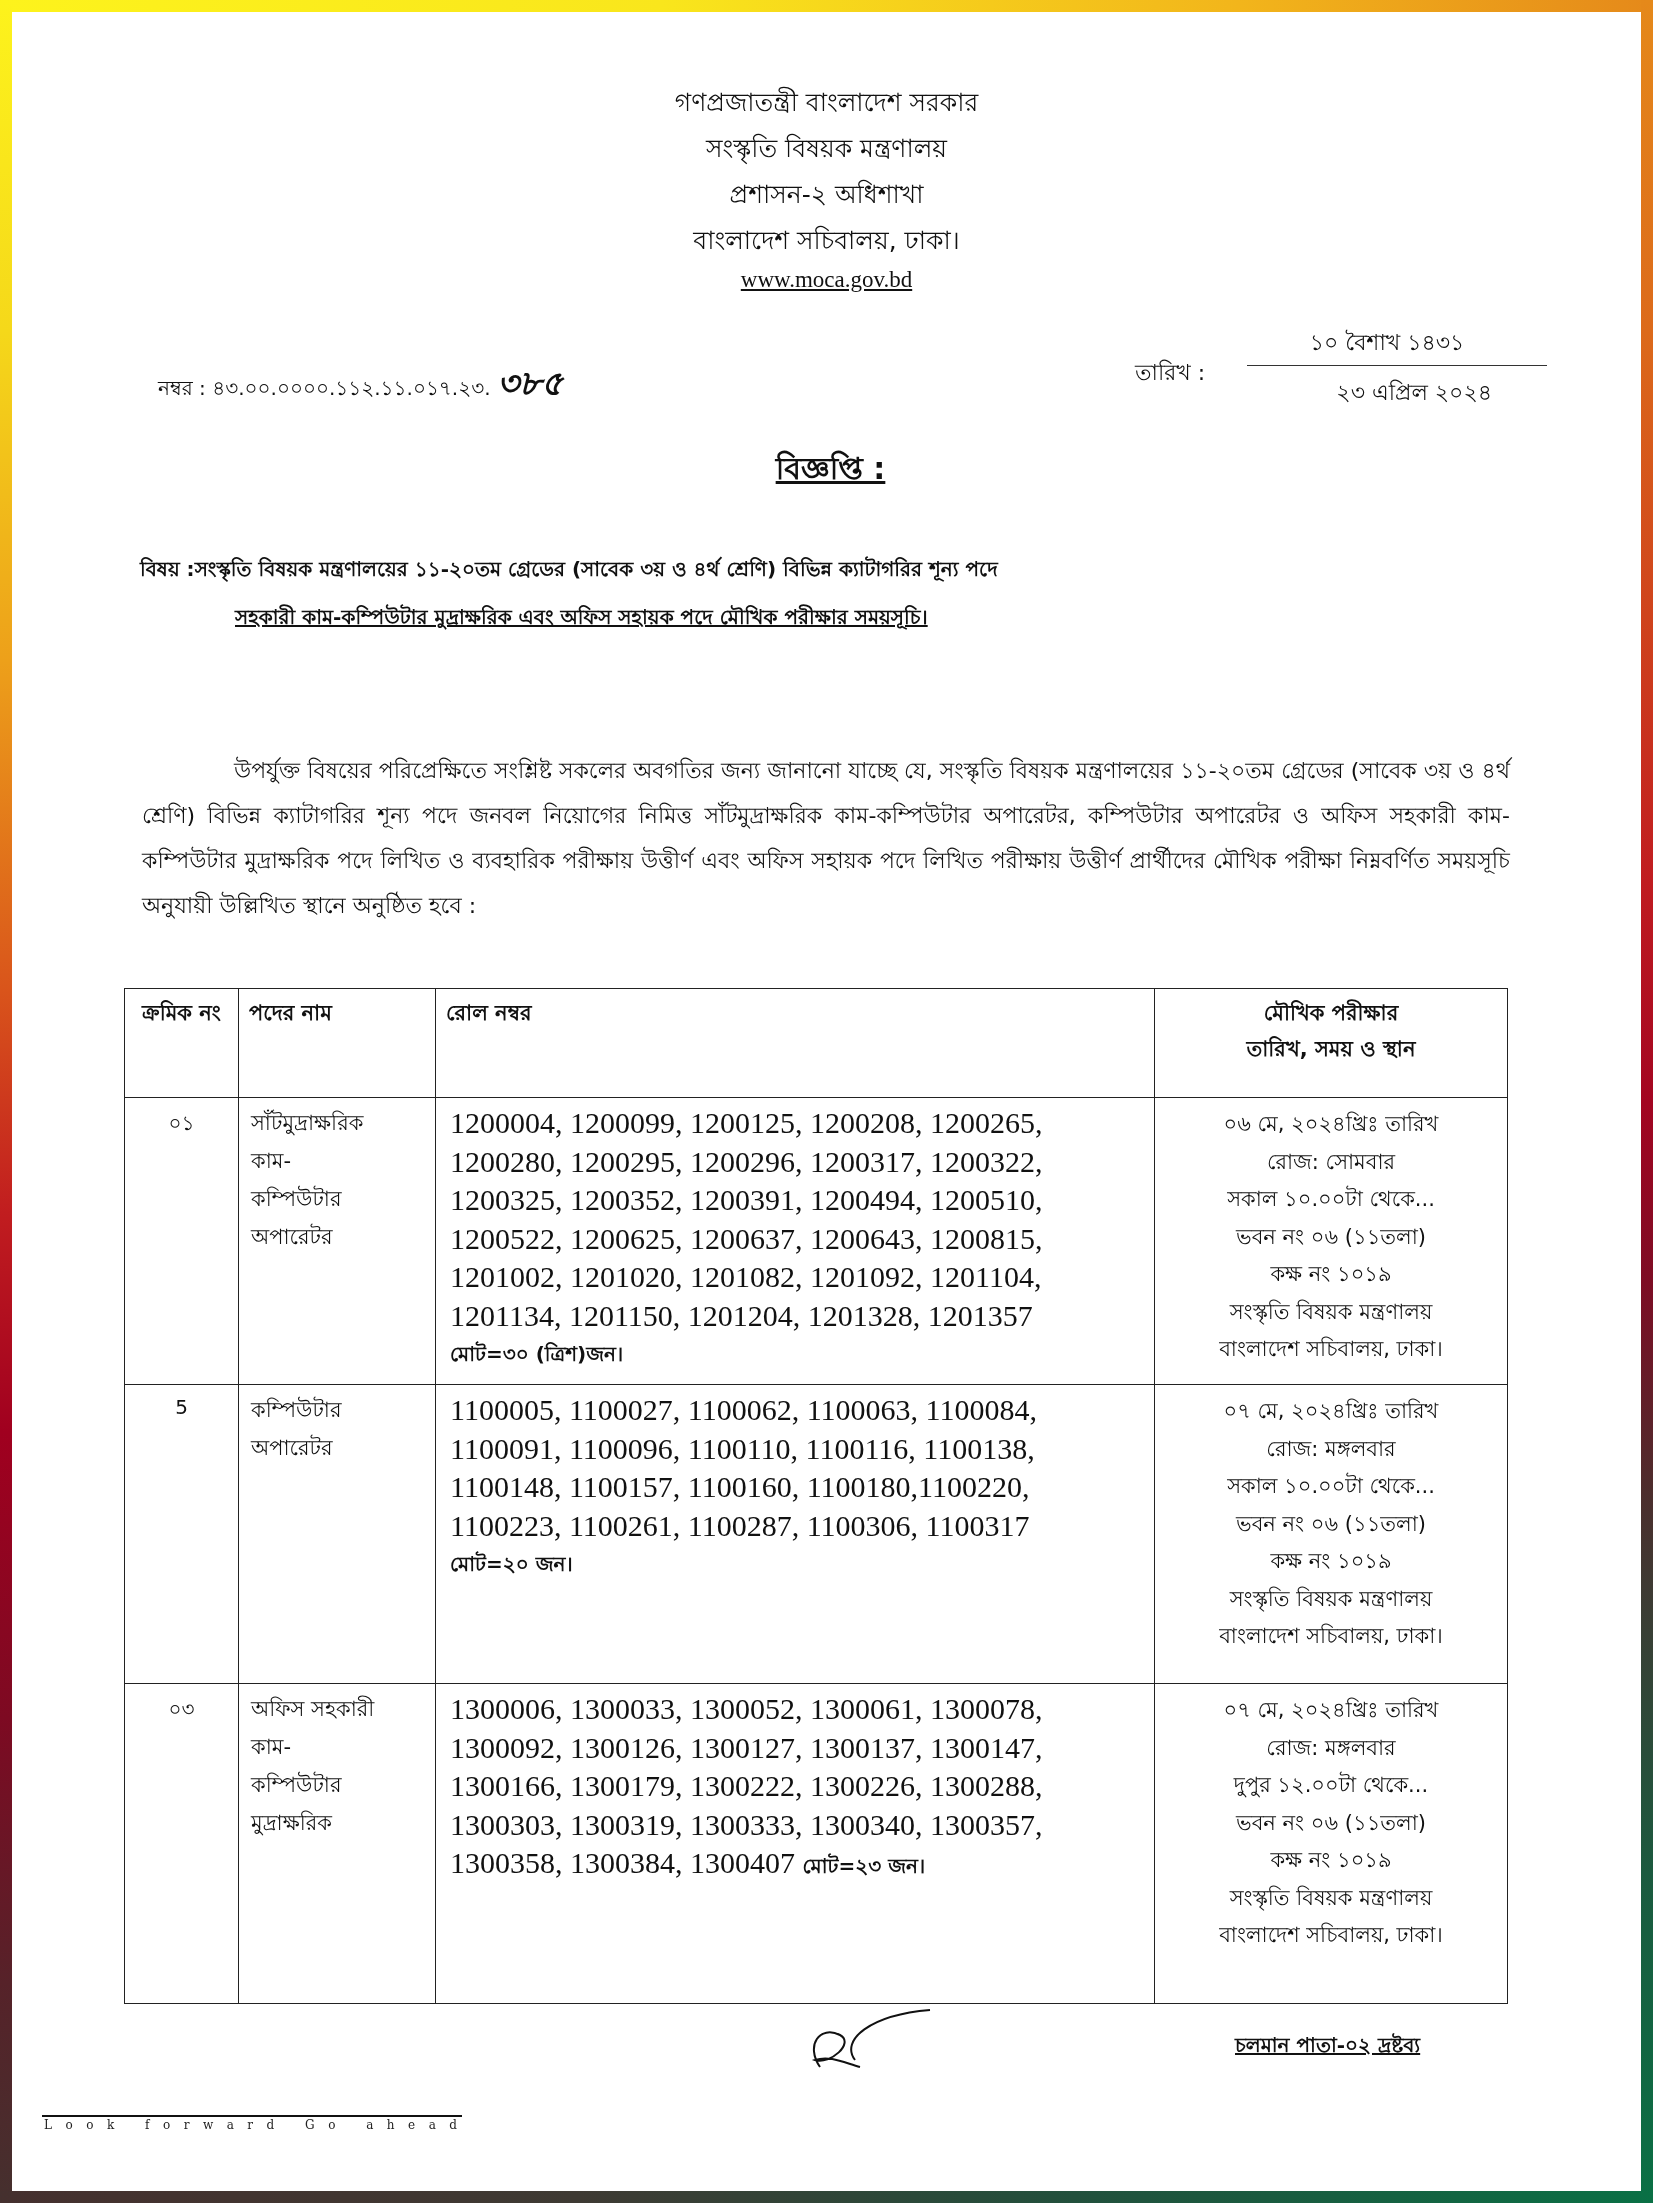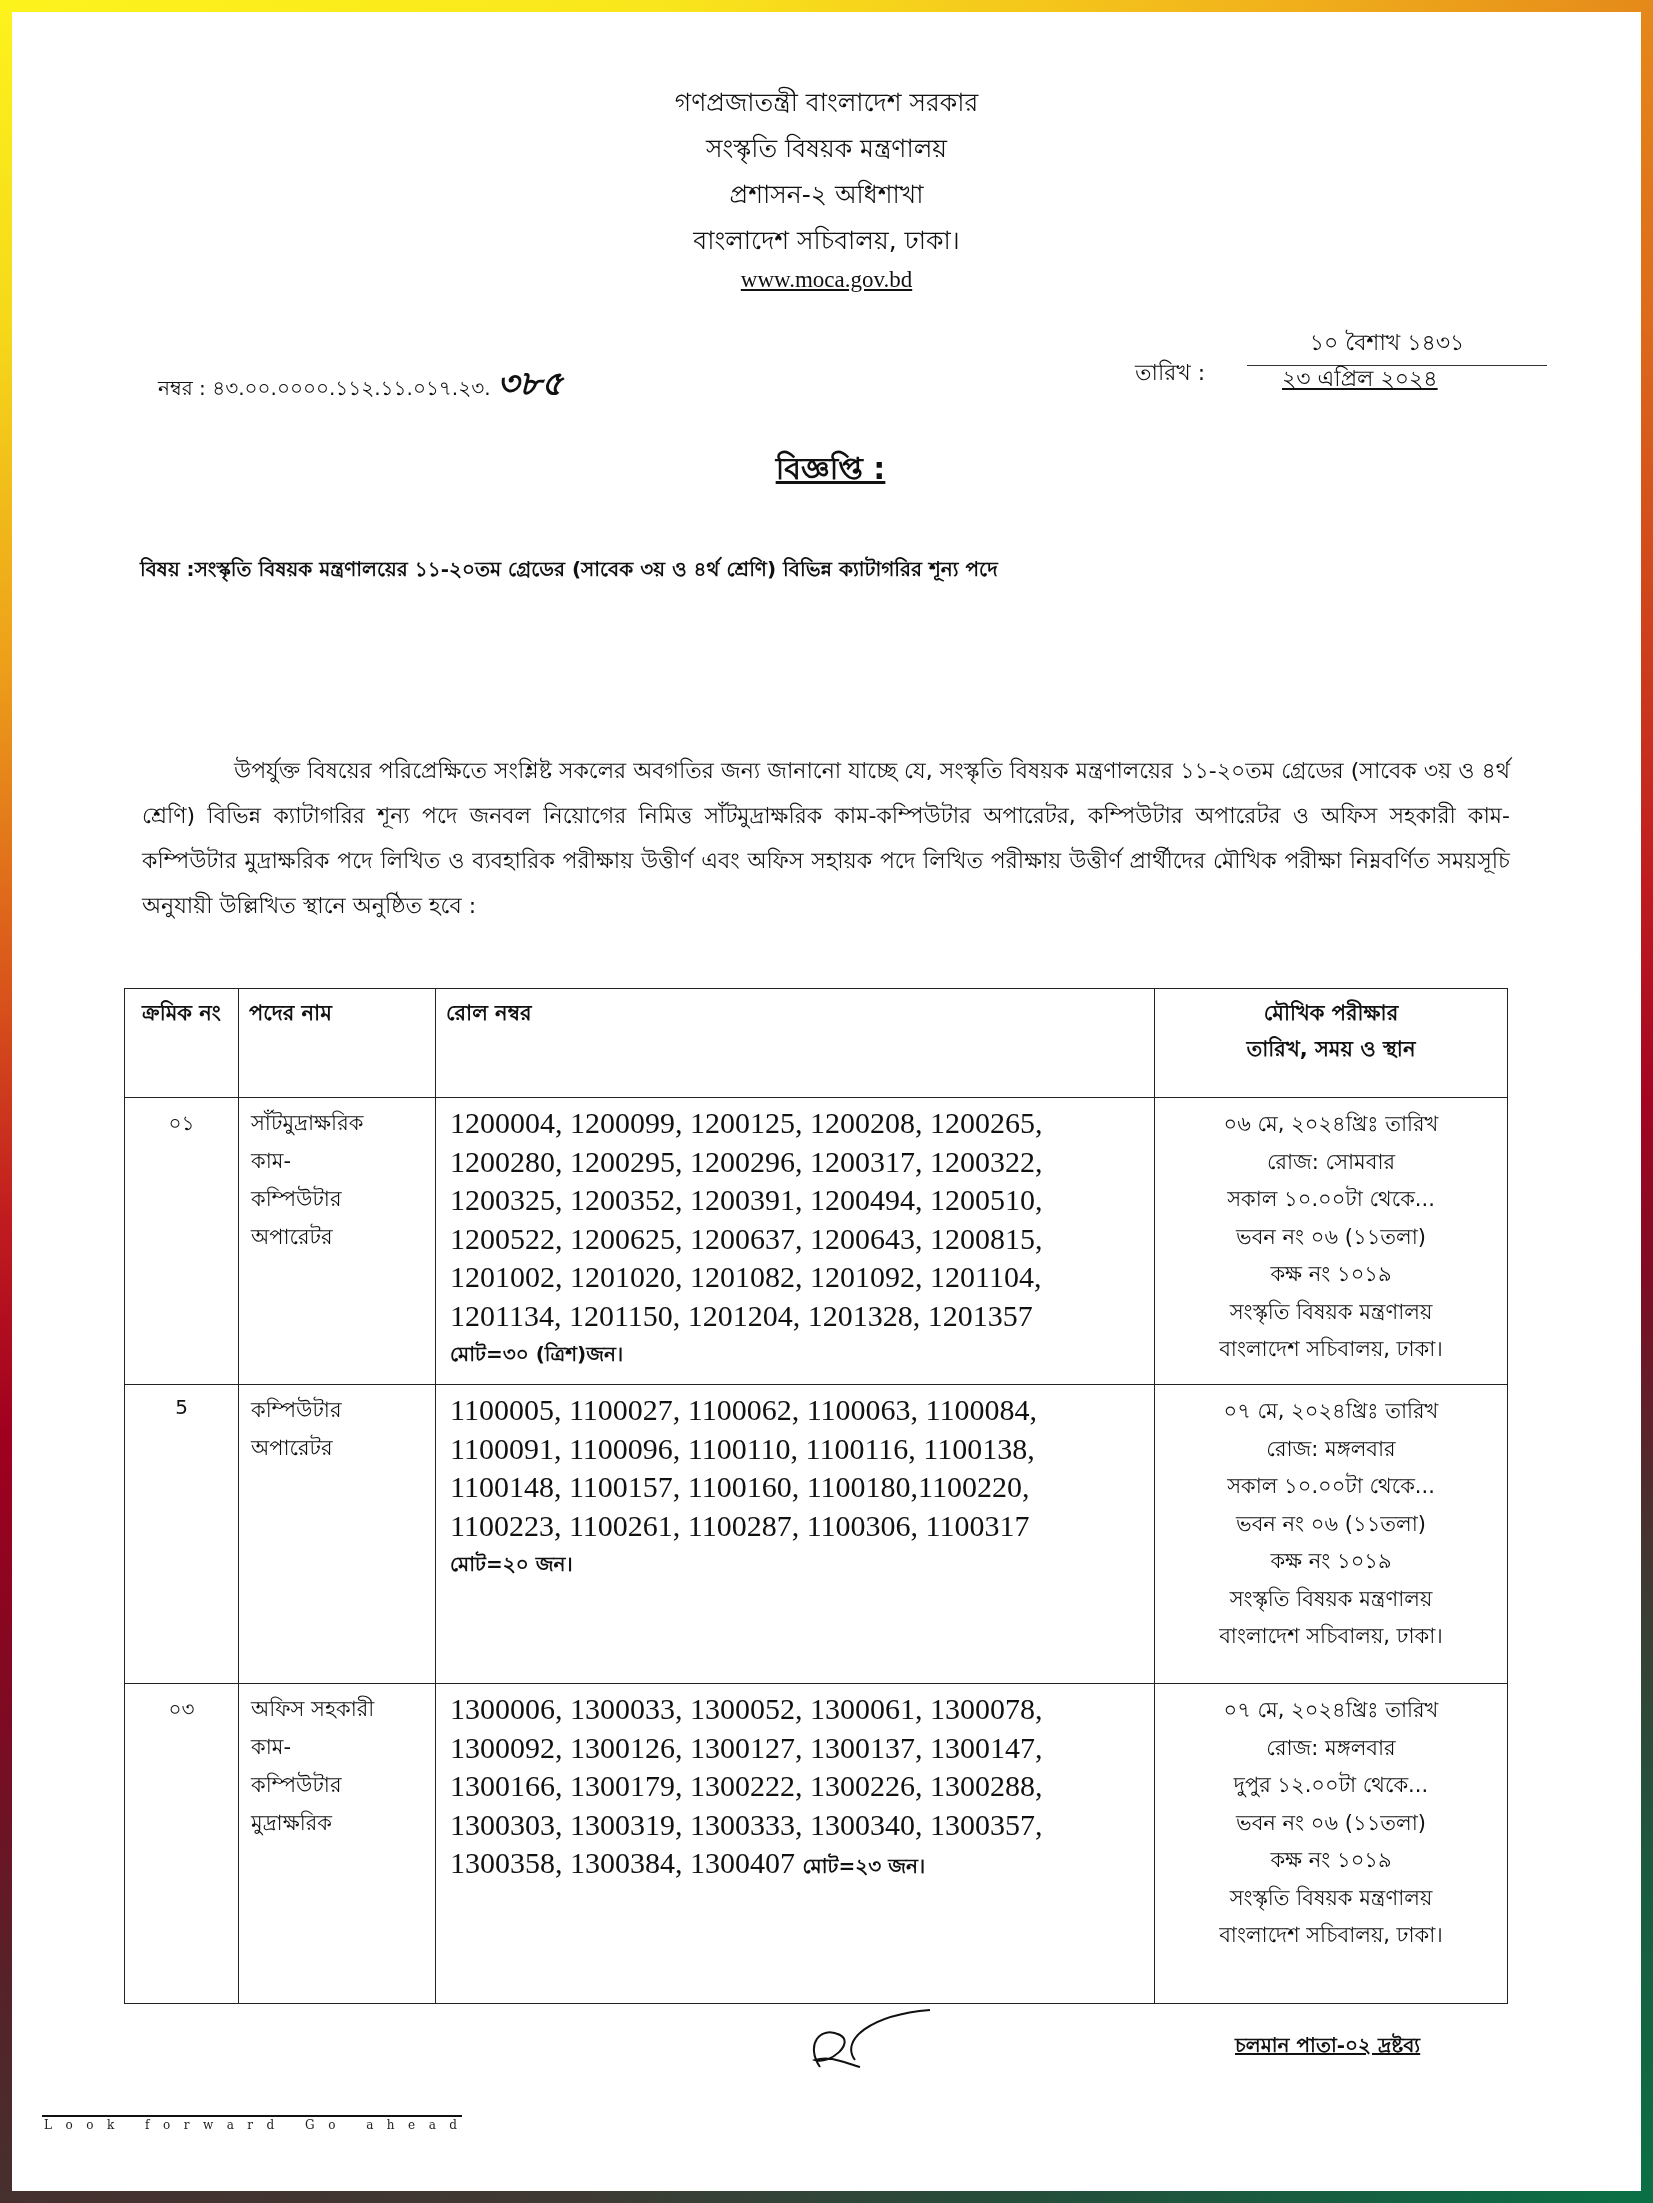--- a/index.html
+++ b/index.html
@@ -24,21 +24,21 @@
     font-family: "DejaVu Sans", sans-serif; font-size: 25px; line-height: 46px; }
   .header .url { font-family: "Liberation Serif", serif; font-size: 23px; text-decoration: underline; line-height: 32px; }
 
   .memo { position: absolute; left: 158px; top: 357px; font-size: 20px; }
   .memo .hand { font-family: "DejaVu Serif", serif; font-style: italic; font-size: 34px; font-weight: bold; }
 
   .date-block { position: absolute; left: 1127px; top: 325px; width: 400px; font-size: 22px; }
   .date-label { position: absolute; left: 8px; top: 30px; }
   .date-top { position: absolute; left: 155px; top: 0; width: 210px; text-align: center; }
   .date-line { position: absolute; left: 120px; top: 40px; width: 300px; border-top: 1.5px solid #333; }
-  .date-bottom { position: absolute; left: 155px; top: 36px; width: 210px; text-align: left; text-decoration: underline; }
+  .date-bottom { position: absolute; left: 155px; top: 50px; width: 210px; text-align: right; }
 
   .notice-title { position: absolute; left: 8px; right: 0; top: 445px; text-align: center;
     font-size: 30px; font-weight: bold; }
   .notice-title span { text-decoration: underline; }
 
   .subject { position: absolute; left: 140px; top: 545px; width: 1370px; font-size: 20px; font-weight: bold; line-height: 48px; }
   .subject .t1 { display:block; }
   .subject .t2, .subject .t3 { display:block; padding-left: 95px; }
   .subject .t3 { text-decoration: underline; }
 
@@ -102,20 +102,21 @@
   <div class="date-line"></div>
   <span class="date-bottom">২৩ এপ্রিল ২০২৪</span>
 </div>
 
 <div class="notice-title">
   <span>বিজ্ঞপ্তি :</span>
 </div>
 
 <div class="subject">
   <span class="t1"><span>বিষয় :</span><span>সংস্কৃতি বিষয়ক মন্ত্রণালয়ের  ১১-২০তম গ্রেডের (সাবেক ৩য় ও ৪র্থ শ্রেণি) বিভিন্ন ক্যাটাগরির শূন্য পদে</span></span>
+  <span class="t3">সহকারী কাম-কম্পিউটার মুদ্রাক্ষরিক এবং অফিস সহায়ক পদে মৌখিক পরীক্ষার সময়সূচি।</span>
 </div>
 
 <div class="body-para">উপর্যুক্ত বিষয়ের পরিপ্রেক্ষিতে সংশ্লিষ্ট সকলের অবগতির জন্য জানানো যাচ্ছে যে, সংস্কৃতি বিষয়ক মন্ত্রণালয়ের ১১-২০তম গ্রেডের (সাবেক ৩য় ও ৪র্থ শ্রেণি) বিভিন্ন ক্যাটাগরির শূন্য পদে জনবল নিয়োগের নিমিত্ত সাঁটমুদ্রাক্ষরিক কাম-কম্পিউটার অপারেটর, কম্পিউটার অপারেটর ও অফিস সহকারী কাম-কম্পিউটার মুদ্রাক্ষরিক পদে লিখিত ও ব্যবহারিক পরীক্ষায় উত্তীর্ণ এবং অফিস সহায়ক পদে লিখিত পরীক্ষায় উত্তীর্ণ প্রার্থীদের মৌখিক পরীক্ষা নিম্নবর্ণিত সময়সূচি অনুযায়ী উল্লিখিত স্থানে অনুষ্ঠিত হবে :</div>
 
 <table class="sched">
   <thead>
     <tr>
       <th class="c-serial">ক্রমিক নং</th>
       <th class="c-post">পদের নাম</th>
       <th class="c-roll">রোল নম্বর</th>

